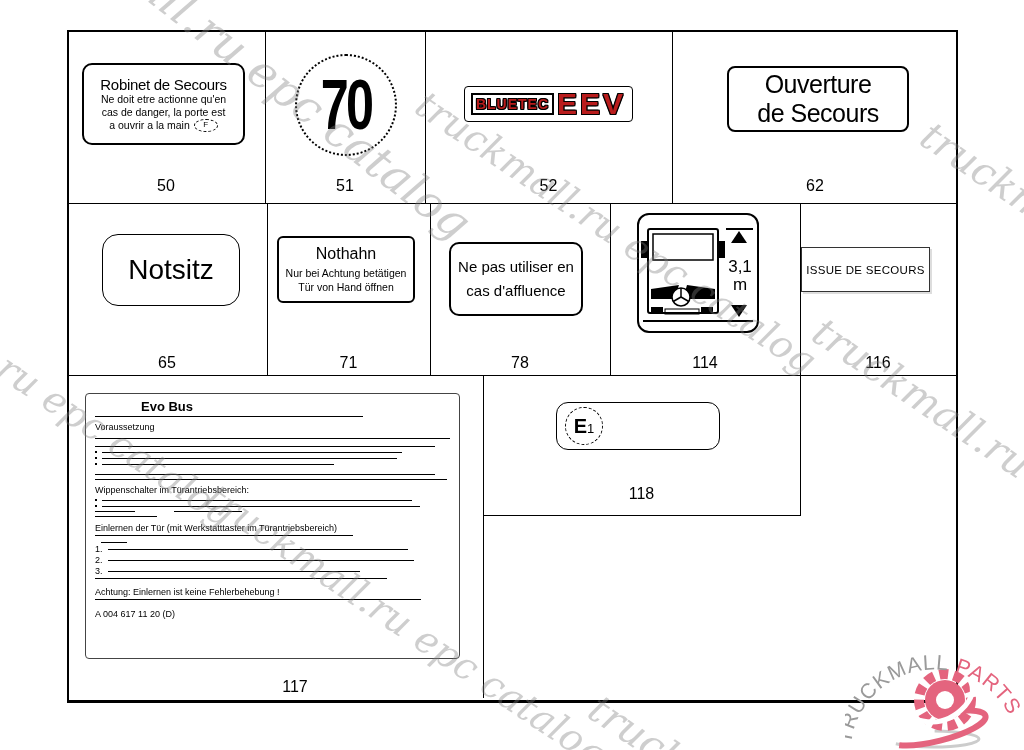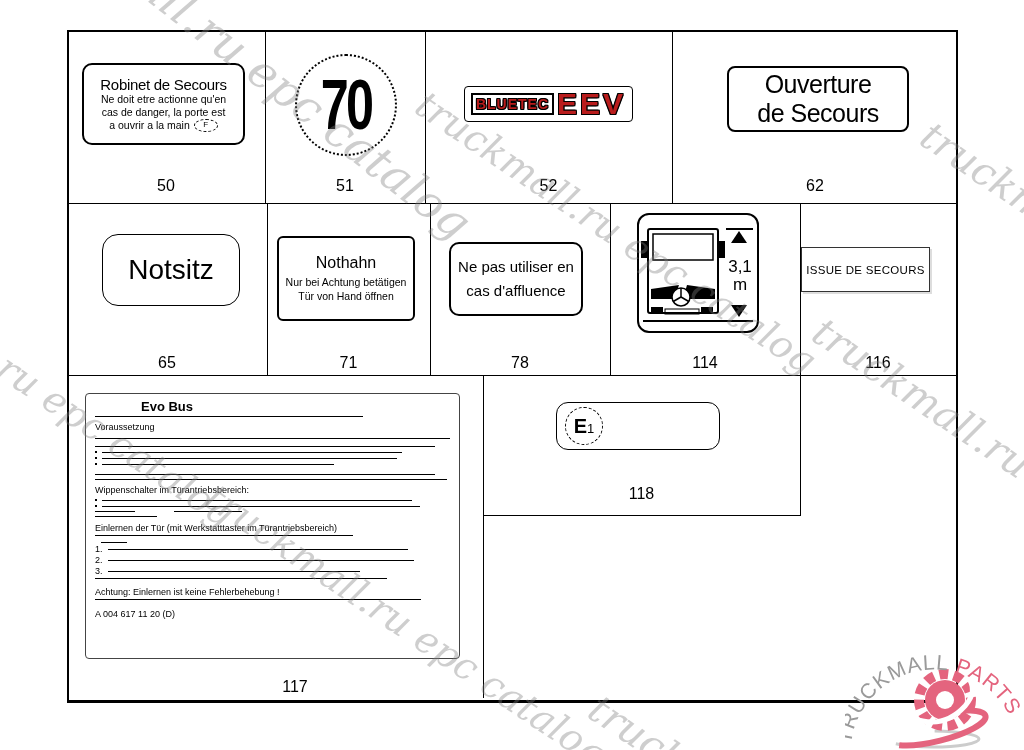--- a/index.html
+++ b/index.html
@@ -43,21 +43,21 @@
   .eev{font-size:30px;font-weight:bold;letter-spacing:3px;margin-left:3px;line-height:1;}
   #num52{left:425px;top:177px;width:247px;}
   
   #ouverture-box{left:727px;top:66px;width:182px;height:66px;border:2px solid #000;border-radius:8px;}
   #ouverture-box .l{font-size:25px;line-height:29px;letter-spacing:-0.5px;}
   #num62{left:672px;top:177px;width:286px;}
   
   #notsitz-box{left:102px;top:234px;width:138px;height:72px;border:1px solid #000;border-radius:16px;font-size:28px;}
   #num65{left:67px;top:354px;width:200px;}
   
-  #nothahn-box{left:277px;top:236px;width:138px;height:85px;border:2px solid #000;border-radius:6px;}
+  #nothahn-box{left:277px;top:236px;width:138px;height:67px;border:2px solid #000;border-radius:6px;}
   #nothahn-box .t{font-size:16px;margin-bottom:3px;}
   #nothahn-box .s{font-size:10.5px;line-height:14px;}
   #num71{left:267px;top:354px;width:163px;}
   
   #affluence-box{left:449px;top:242px;width:134px;height:74px;border:2.5px solid #000;border-radius:10px;}
   #affluence-box .l{font-size:15px;line-height:24px;}
   #num78{left:430px;top:354px;width:180px;}
   
   #height-sign{left:637px;top:213px;width:122px;height:120px;border:2px solid #000;border-radius:12px;box-sizing:border-box;}
   #num114{left:610px;top:354px;width:190px;}

